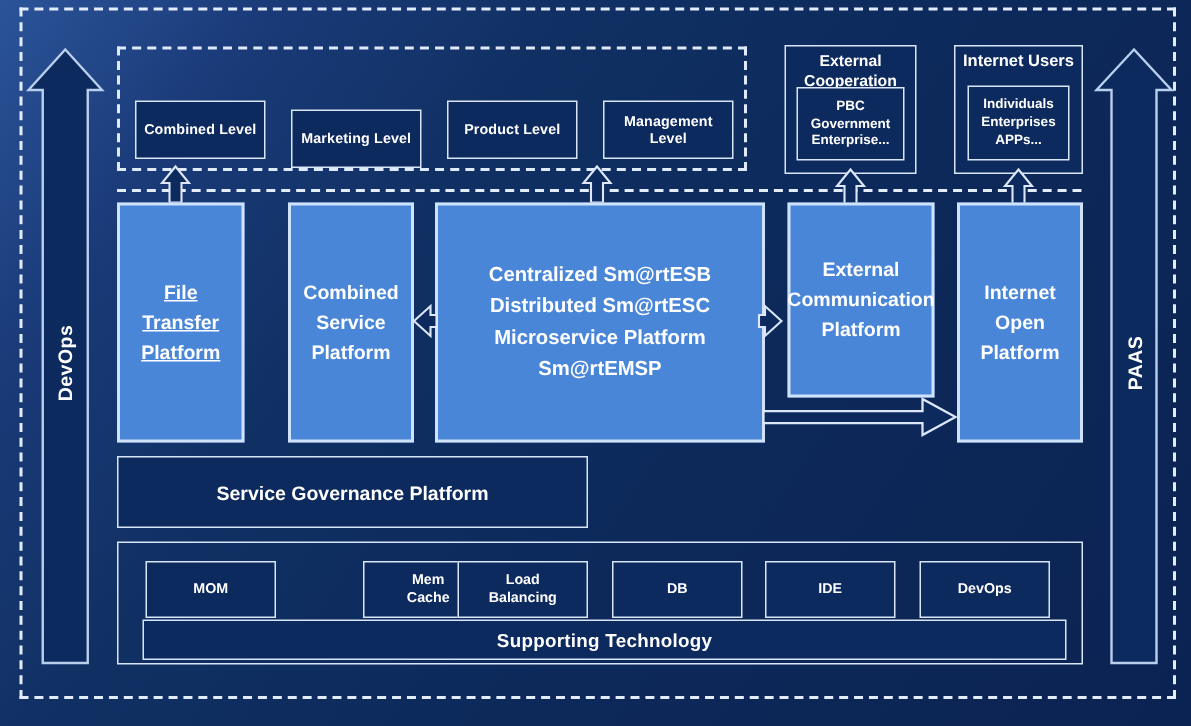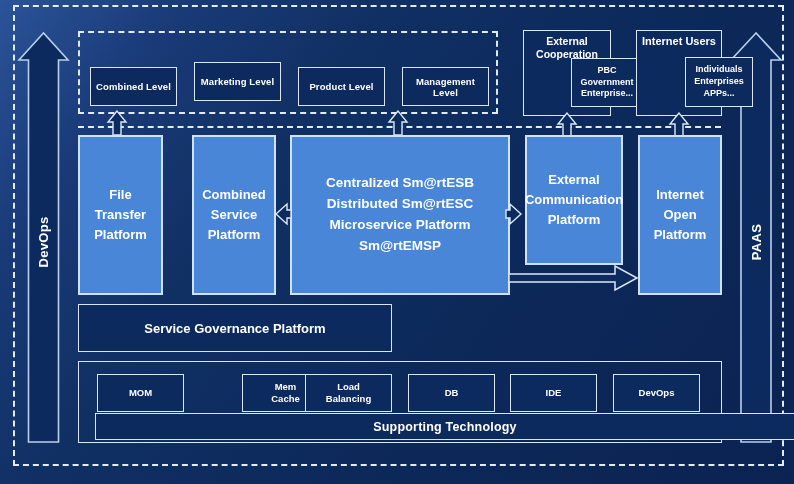--- a/index.html
+++ b/index.html
@@ -31,21 +31,20 @@
     text-align:center;
   }
   .levelbox{font-size:9.5px;font-weight:bold;letter-spacing:.1px;}
   .titlebox{flex-direction:column;justify-content:flex-start;}
   .titlebox .ttl{font-weight:bold;font-size:10.5px;line-height:1.25;padding-top:4px;white-space:pre-line;}
   .innerbox{
     background:#0d2a5e;border:1.2px solid #d9e6f8;
     display:flex;align-items:center;justify-content:center;
     text-align:center;font-weight:bold;font-size:9px;line-height:1.3;
     white-space:pre-line;
-    margin-left:40px;
   }
   .platform{
     background:#4a86d8;
     border:2px solid #cfe2f8;
     display:flex;align-items:center;justify-content:center;
     text-align:center;font-size:13px;font-weight:600;line-height:1.55;
     white-space:pre-line;
   }
   .gov{
     background:#0d2a5e;border:1.5px solid #d9e6f8;
@@ -57,21 +56,21 @@
     border:1.5px solid #d9e6f8;background:transparent;
   }
   .techbox{
     top:374px;height:38px;width:87px;
     background:#0d2a5e;border:1.3px solid #d9e6f8;
     display:flex;align-items:center;justify-content:center;
     text-align:center;font-size:9.5px;font-weight:bold;line-height:1.3;
     white-space:pre-line;
   }
   .supportbar{
-    left:95px;top:413px;width:700px;height:27px;
+    left:95px;top:413px;width:616px;height:27px;
     border:1.3px solid #d9e6f8;background:#0d2a5e;
     display:flex;align-items:center;justify-content:center;
     font-size:12.5px;font-weight:bold;letter-spacing:.2px;
   }
   .varrow-label{
     width:84px;height:20px;
     display:flex;align-items:center;justify-content:center;
     font-size:13px;font-weight:bold;letter-spacing:.3px;
     transform:rotate(-90deg);
   }
@@ -89,21 +88,21 @@
   </svg>
   <div class="abs varrow-label" style="left:1px;top:232px;">DevOps</div>
 
   <svg class="abs" style="left:730px;top:31px;" width="53" height="413" viewBox="0 0 53 413">
     <polygon points="26,2 1,29 11,29 11,411 41,411 41,29 51,29" fill="#0d2a5e" stroke="#b9cfee" stroke-width="1.6"></polygon>
   </svg>
   <div class="abs varrow-label" style="left:714px;top:232px;">PAAS</div>
 
   <div class="abs dashed-container"></div>
   <div class="abs darkbox levelbox" style="left:90px;top:67px;width:87px;height:39px;">Combined Level</div>
-  <div class="abs darkbox levelbox" style="left:194px;top:62px;width:87px;height:39px;">Marketing Level</div>
+  <div class="abs darkbox levelbox" style="left:194px;top:73px;width:87px;height:39px;">Marketing Level</div>
   <div class="abs darkbox levelbox" style="left:298px;top:67px;width:87px;height:39px;">Product Level</div>
   <div class="abs darkbox levelbox" style="left:402px;top:67px;width:87px;height:39px;">Management Level</div>
 
   <div class="abs darkbox titlebox" style="left:523px;top:30px;width:88px;height:86px;">
     <div class="ttl">External
 Cooperation</div>
   </div>
   <div class="abs innerbox" style="left:531px;top:58px;width:72px;height:49px;">PBC Government
 Enterprise...</div>
 
@@ -122,21 +121,21 @@
   <svg class="abs" style="left:387px;top:110px;" width="22" height="26" viewBox="0 0 22 26">
     <polygon points="11,1 2,12 7,12 7,25 15,25 15,12 20,12" fill="#0d2a5e" stroke="#dce8fa" stroke-width="1.4"></polygon>
   </svg>
   <svg class="abs" style="left:556px;top:112px;" width="22" height="26" viewBox="0 0 22 26">
     <polygon points="11,1 2,12 7,12 7,25 15,25 15,12 20,12" fill="#0d2a5e" stroke="#dce8fa" stroke-width="1.4"></polygon>
   </svg>
   <svg class="abs" style="left:668px;top:112px;" width="22" height="26" viewBox="0 0 22 26">
     <polygon points="11,1 2,12 7,12 7,25 15,25 15,12 20,12" fill="#0d2a5e" stroke="#dce8fa" stroke-width="1.4"></polygon>
   </svg>
 
-  <div class="abs platform" style="left:78px;top:135px;width:85px;height:160px;">File
+  <div class="abs platform" style="left:78px;top:135px;width:85px;height:160px;text-decoration:underline;">File
 Transfer
 Platform</div>
   <div class="abs platform" style="left:192px;top:135px;width:84px;height:160px;">Combined
 Service
 Platform</div>
   <div class="abs platform" style="left:290px;top:135px;width:220px;height:160px;font-size:13.5px;">Centralized Sm@rtESB
 Distributed Sm@rtESC
 Microservice Platform Sm@rtEMSP</div>
   <div class="abs platform" style="left:525px;top:135px;width:98px;height:130px;">External
 Communication

